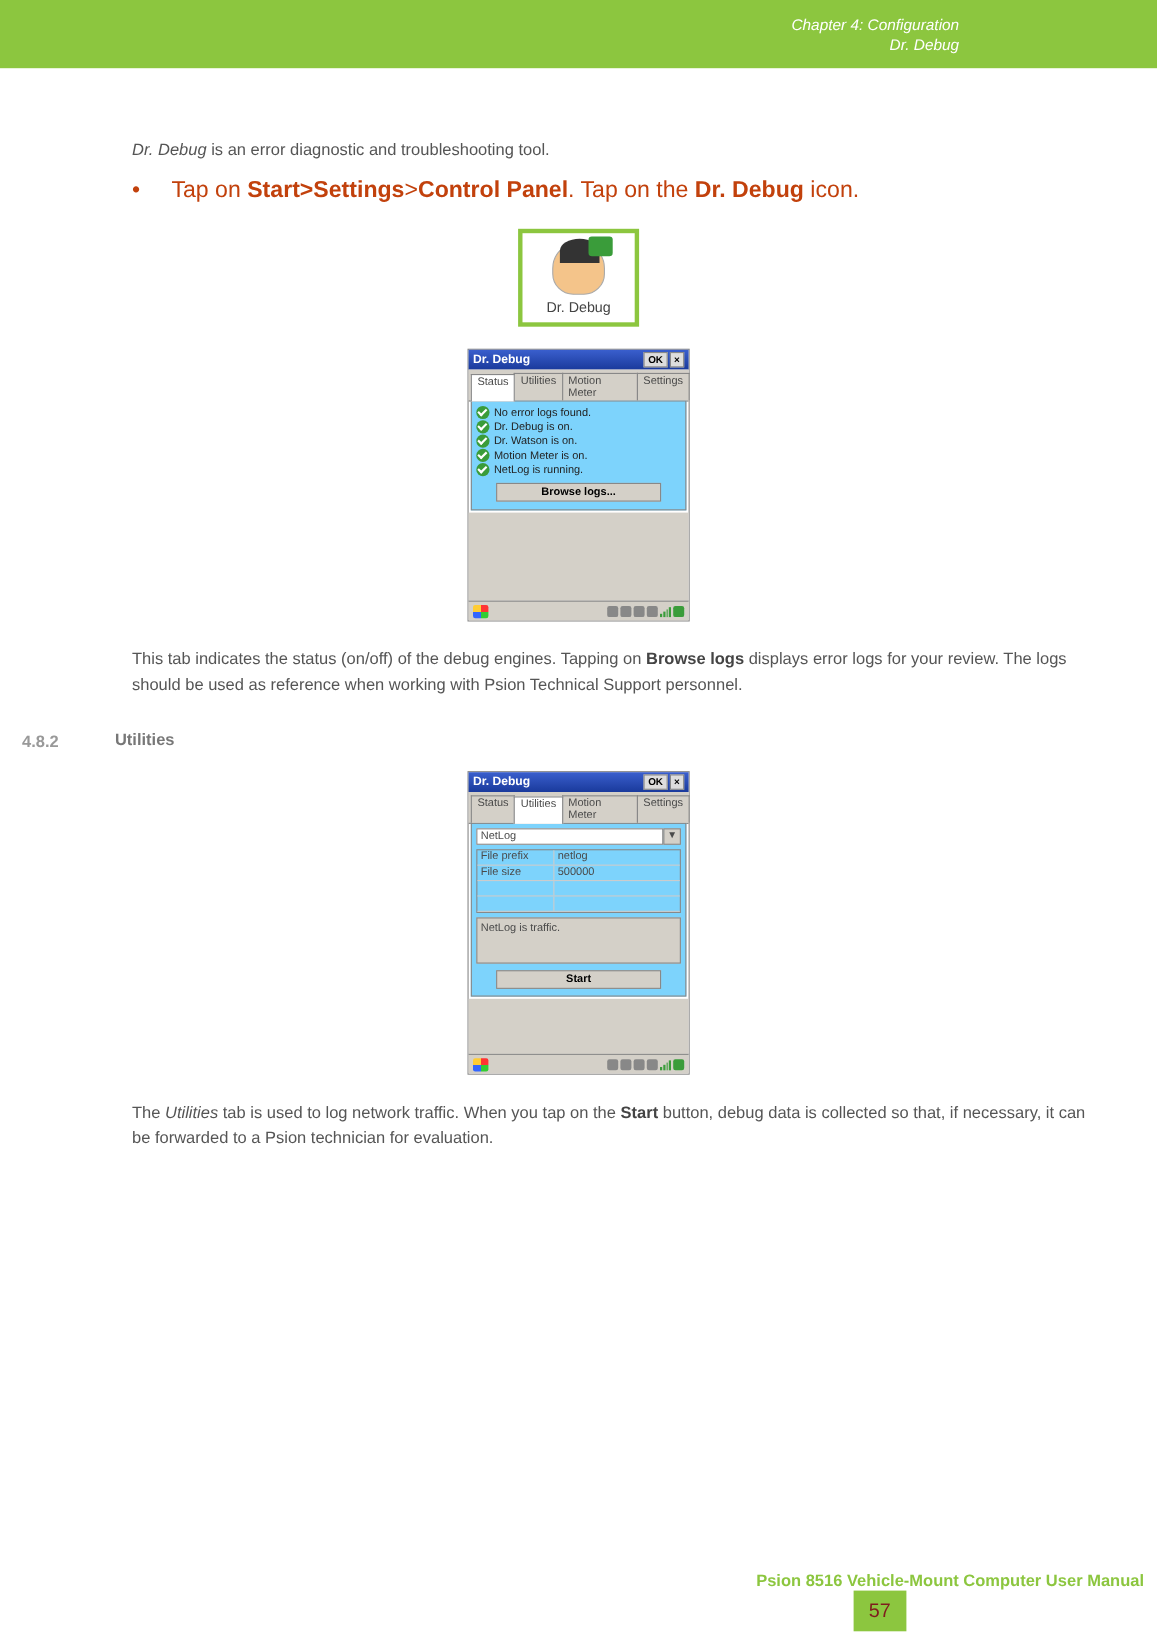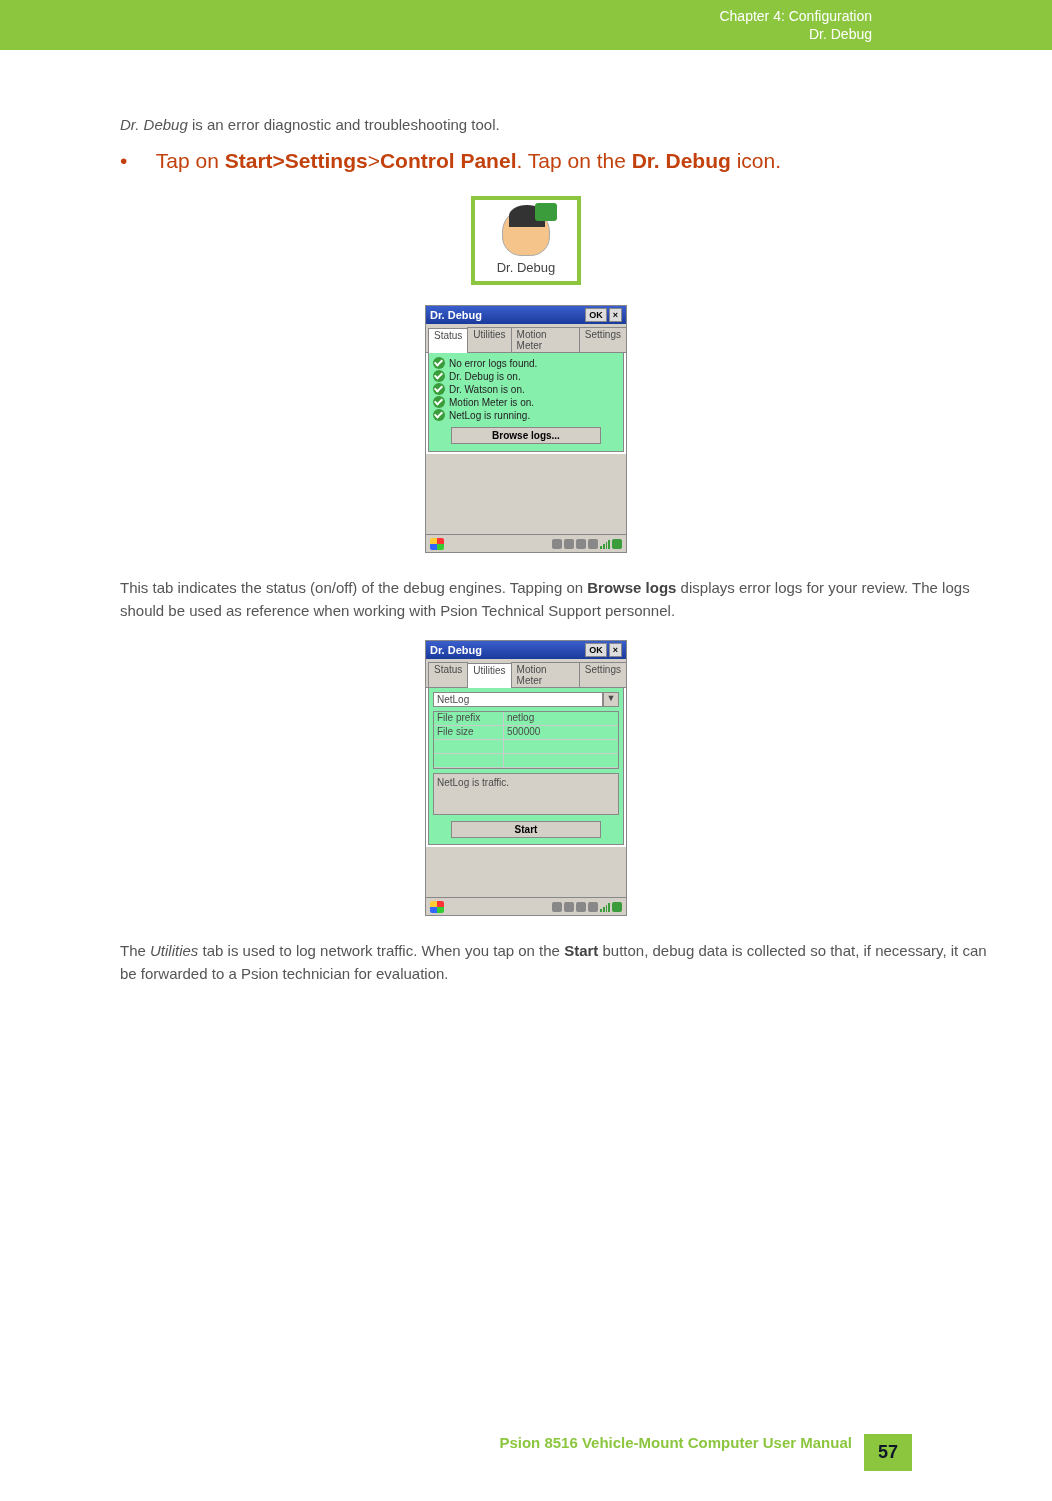--- a/index.html
+++ b/index.html
@@ -1,17 +1,17 @@
 <!DOCTYPE html>
 <html><head>
 <meta charset="utf-8">
 <style>
   * { box-sizing: border-box; margin: 0; padding: 0; }
   body { font-family: Arial, Helvetica, sans-serif; background: #fff; color: #4a4a4a; width: 1052px; height: 1501px; position: relative; }
-  .top-bar { background: #8cc63f; height: 50px; width: 100%; display: flex; justify-content: flex-end; align-items: center; padding-right: 180px; }
+  .top-bar { background: #8cc63f; height: 62px; width: 100%; display: flex; justify-content: flex-end; align-items: center; padding-right: 180px; font-style: italic; }
   .top-bar .chapter { color: #fff; font-size: 14px; text-align: right; line-height: 1.3; }
   .content { padding: 40px 20px 0 20px; }
   .sec-num { color: #999; font-size: 18px; font-weight: bold; display: inline-block; width: 80px; vertical-align: top; }
   .sec-title { color: #777; font-size: 18px; font-weight: bold; display: inline-block; }
   .sub-num { color: #999; font-size: 15px; font-weight: bold; display: inline-block; width: 80px; vertical-align: top; padding-top: 2px; }
   .sub-title { color: #777; font-size: 15px; font-weight: bold; display: inline-block; }
   .body-text { margin-left: 100px; margin-right: 40px; font-size: 15px; color: #555; line-height: 1.5; margin-top: 24px; }
   .body-text em { font-style: italic; }
   .body-text strong { font-weight: bold; color: #444; }
   .bullet { margin-left: 100px; margin-top: 8px; font-size: 21px; color: #c2410c; line-height: 1.5; }
@@ -23,21 +23,21 @@
   .icon-frame .face::before { content: ''; position: absolute; top: -4px; left: 6px; width: 36px; height: 22px; background: #333; border-radius: 50% 50% 0 0; }
   .icon-frame .face::after { content: ''; position: absolute; top: -6px; right: -8px; width: 22px; height: 18px; background: #3a9c3a; border-radius: 3px; }
   .icon-frame .label { font-size: 13px; color: #444; margin-top: 4px; }
   .win { margin: 18px auto; width: 202px; border: 1px solid #888; background: #fff; font-family: Tahoma, Arial, sans-serif; font-size: 11px; }
   .win .titlebar { background: linear-gradient(#3a5fcd, #1a3a9c); color: #fff; padding: 2px 4px; display: flex; justify-content: space-between; align-items: center; font-weight: bold; height: 18px; }
   .win .titlebar .right { display: flex; gap: 2px; }
   .win .titlebar .btn { background: #ddd; color: #000; border: 1px solid #888; font-size: 9px; font-weight: bold; padding: 0 3px; line-height: 12px; }
   .win .tabs { background: #d4d0c8; display: flex; border-bottom: 1px solid #888; padding-top: 3px; padding-left: 2px; }
   .win .tab { background: #d4d0c8; border: 1px solid #888; border-bottom: none; padding: 1px 5px; font-size: 10px; margin-right: -1px; position: relative; }
   .win .tab.active { background: #fff; z-index: 2; top: 1px; }
-  .win .pane { background: #86efac; border: 1px solid #888; margin: -1px 2px 2px 2px; padding: 4px; min-height: 100px; }
+  .win .pane { background: #7dd3fc; border: 1px solid #888; margin: -1px 2px 2px 2px; padding: 4px; min-height: 100px; }
   .status-list { list-style: none; }
   .status-list li { display: flex; align-items: center; gap: 4px; font-size: 10px; color: #222; margin-bottom: 1px; }
   .check-icon { width: 12px; height: 12px; background: #3a9c3a; border-radius: 50%; position: relative; flex-shrink: 0; }
   .check-icon::after { content: ''; position: absolute; left: 3px; top: 1px; width: 3px; height: 6px; border: solid white; border-width: 0 2px 2px 0; transform: rotate(45deg); }
   .win button.wide { display: block; margin: 6px auto 2px; width: 150px; background: #d4d0c8; border: 1px solid #888; font-size: 10px; padding: 2px; font-weight: bold; }
   .win .blank { background: #d4d0c8; height: 80px; }
   .win .taskbar { background: #d4d0c8; border-top: 1px solid #888; height: 18px; display: flex; align-items: center; justify-content: space-between; padding: 0 4px; }
   .flag { width: 14px; height: 12px; background: conic-gradient(#f33 0 90deg,#3c3 90deg 180deg,#36f 180deg 270deg,#fc3 270deg); border-radius: 2px; }
   .tray { display: flex; gap: 2px; }
   .tray span { width: 10px; height: 10px; background: #888; border-radius: 2px; }
@@ -45,23 +45,23 @@
   .tray .sig i { width: 2px; background: #3a9c3a; display: block; }
   .tray .batt { background: #3a9c3a; }
   .dropdown-row { display: flex; margin-bottom: 4px; }
   .dropdown-row .dd { flex: 1; border: 1px solid #888; background: #fff; padding: 1px 3px; font-size: 10px; }
   .dropdown-row .ddbtn { width: 16px; border: 1px solid #888; background: #d4d0c8; text-align: center; font-size: 9px; }
   .grid { border: 1px solid #888; }
   .grid-row { display: flex; border-bottom: 1px solid #ccc; font-size: 10px; height: 14px; }
   .grid-row .c1 { width: 70px; border-right: 1px solid #ccc; padding: 0 3px; }
   .grid-row .c2 { flex: 1; padding: 0 3px; }
   .msg { border: 1px solid #888; background: #d4d0c8; padding: 3px; margin-top: 4px; font-size: 10px; height: 42px; }
-  .footer { position: absolute; bottom: 30px; right: 0; display: flex; align-items: flex-start; }
+  .footer { position: absolute; bottom: 18px; right: 0; display: flex; align-items: center; flex-direction: column; }
   .footer .manual { color: #8cc63f; font-weight: bold; font-size: 15px; margin-right: 12px; }
-  .footer .page { background: #8cc63f; color: #0f172a; font-weight: bold; font-size: 18px; padding: 8px 14px; margin-right: 140px; }
+  .footer .page { background: #8cc63f; color: #7f1d1d; font-weight: normal; font-size: 18px; padding: 8px 14px; margin-right: 140px; }
 </style>
 </head>
 <body>
 
 <div class="top-bar">
   <div class="chapter">
     <span>Chapter 4:  Configuration</span><br>
     <span>Dr. Debug</span>
   </div>
 </div>
@@ -141,20 +141,24 @@
           </span>
         <span class="batt"></span>
       </div>
     </div>
   </div>
 
   <p class="body-text">
     <span>This tab indicates the status (on/off) of the debug engines. Tapping on </span><strong>Browse logs</strong><span> displays error logs for your review. The logs should be used as reference when working with Psion Technical Support personnel.</span>
   </p>
 
+  <div class="section-row">
+    <span class="sub-num">4.8.2</span>
+    <span class="sub-title">Utilities</span>
+  </div>
 
   <div class="win">
     <div class="titlebar">
       <span>Dr. Debug</span>
       <div class="right">
         <span class="btn">OK</span>
         <span class="btn">×</span>
       </div>
     </div>
     <div class="tabs">

